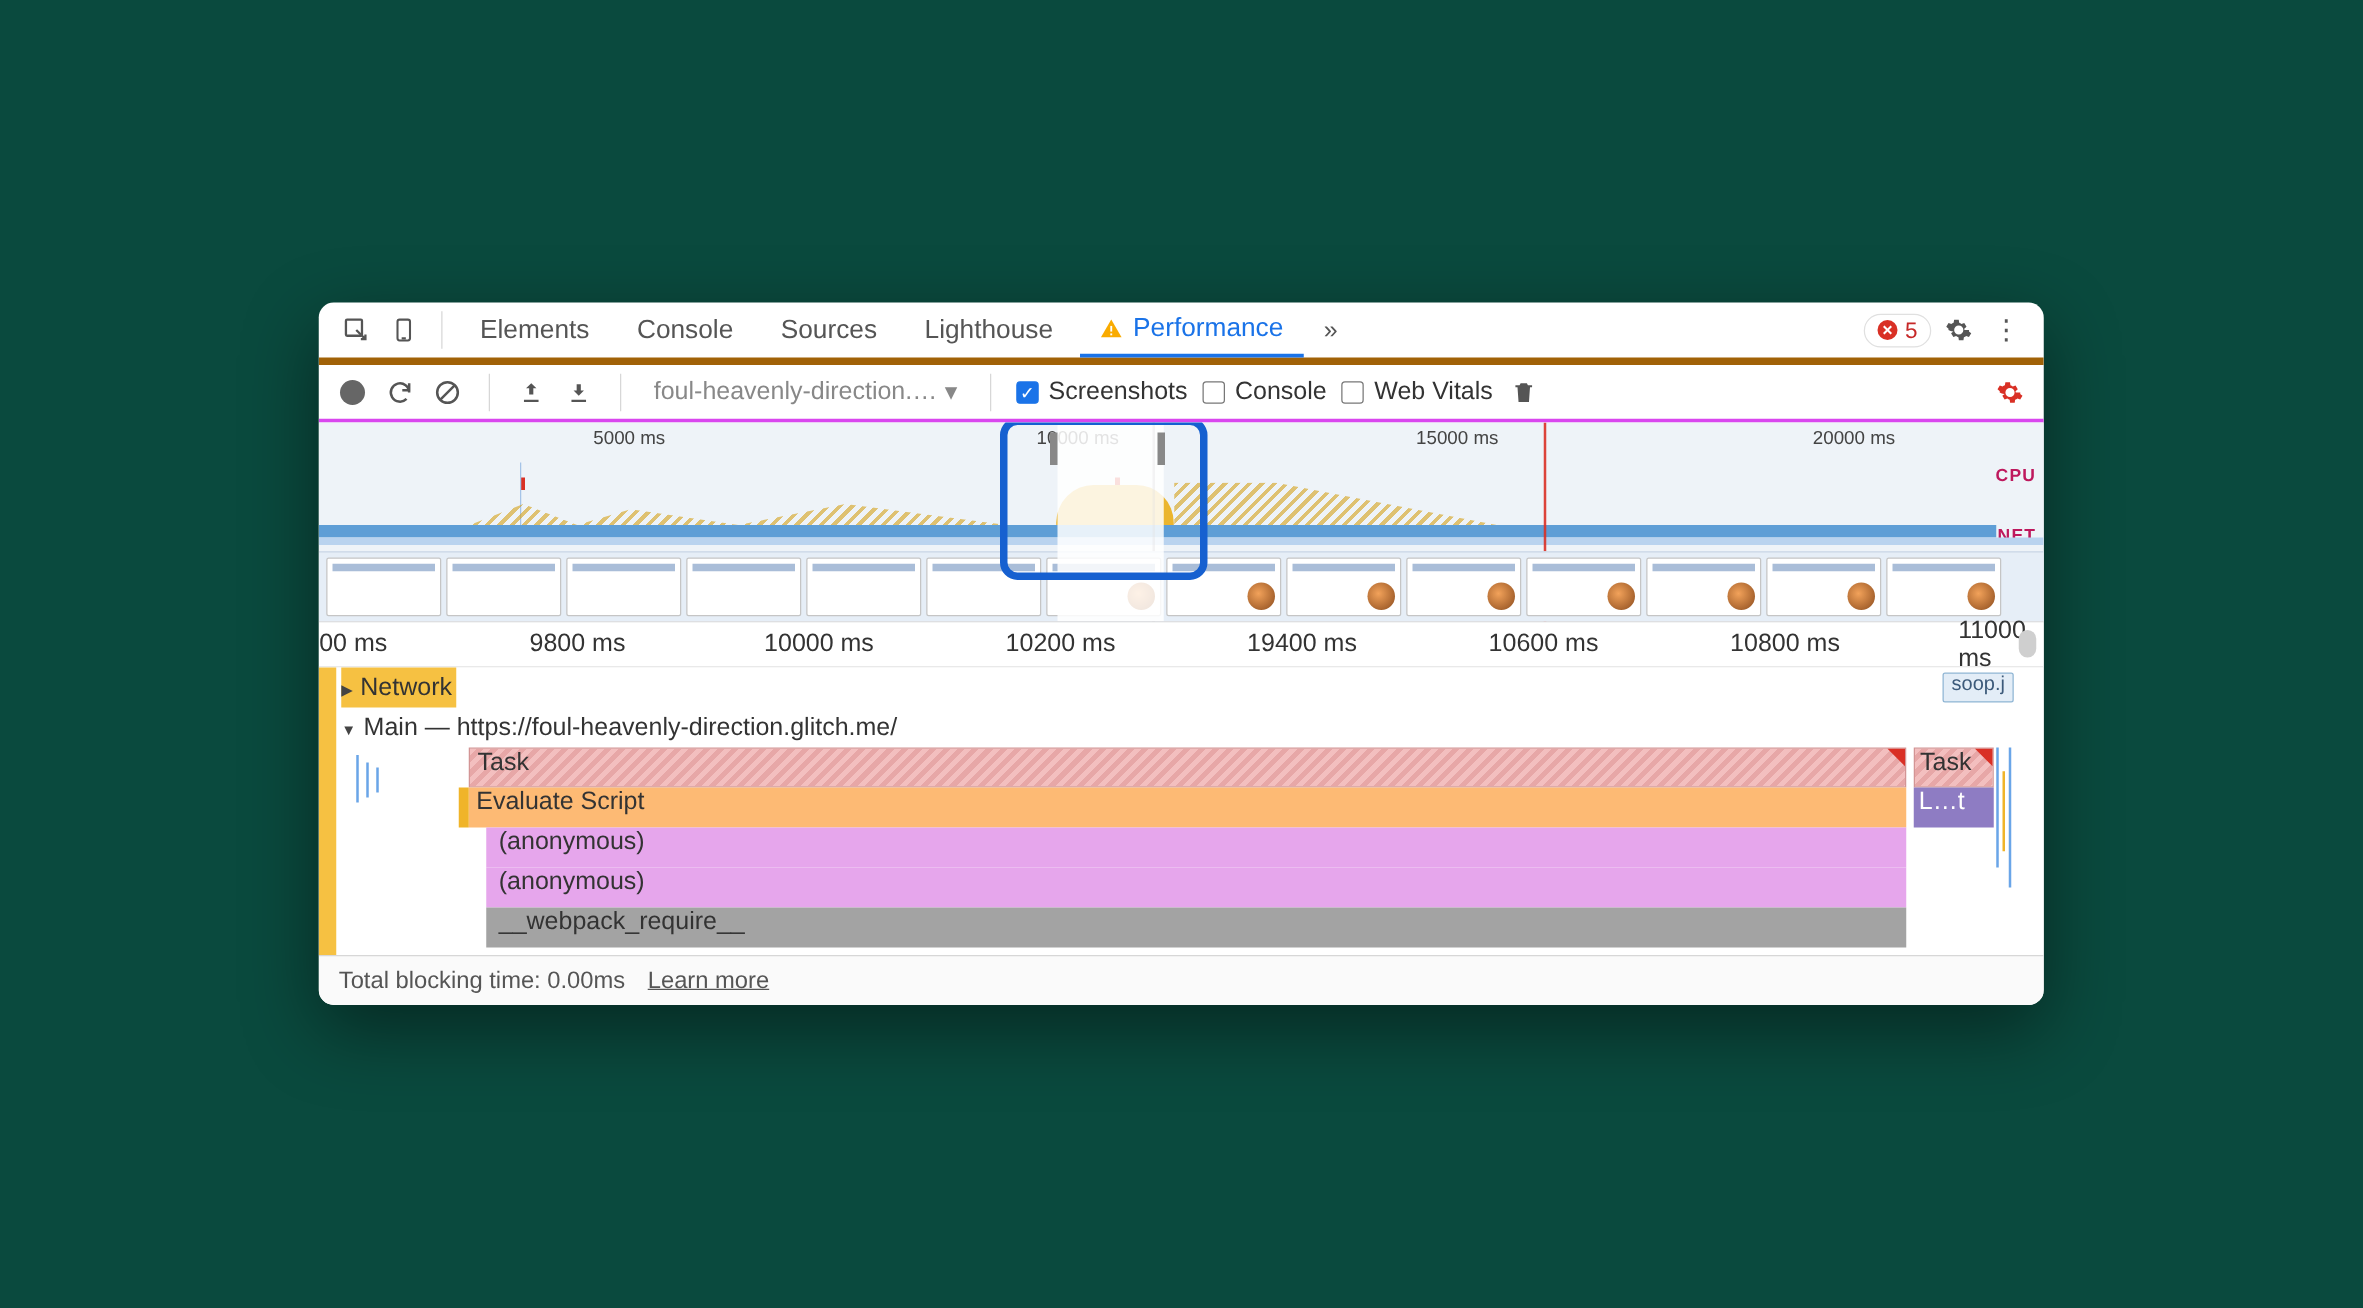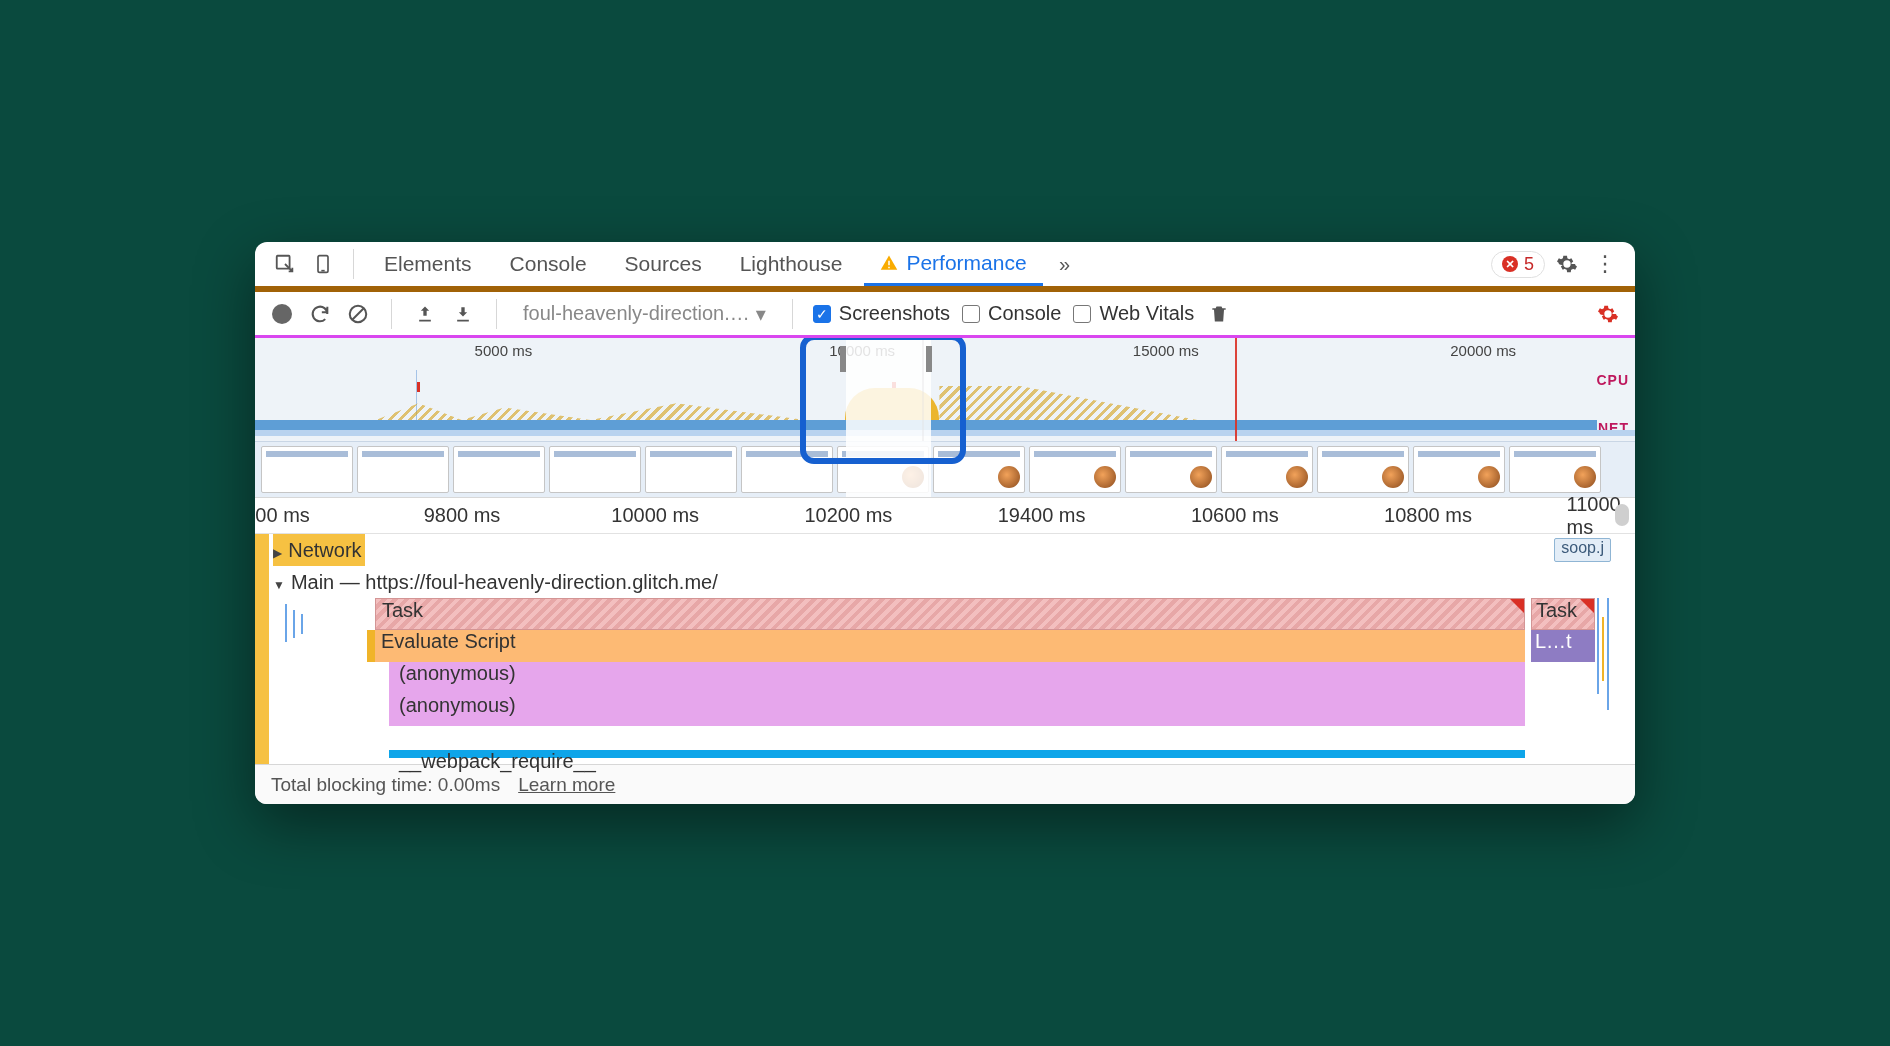--- a/index.html
+++ b/index.html
@@ -66,21 +66,21 @@
   .flame { background:#fff; position:relative; padding:0 0 6px 0; font-size:20px; color:#333; }
   .row { height:32px; display:flex; align-items:center; position:relative; }
   .label { white-space:nowrap; }
   .bar { position:absolute; top:0; bottom:0; }
 
   .anno { position:absolute; left:0; top:0; bottom:0; width:14px; background:#f6c142; }
   .task-bar { background: repeating-linear-gradient(135deg, #f3bfbf 0, #f3bfbf 4px, #e7a7a7 4px, #e7a7a7 8px); border:1px solid #d39595; }
   .task-corner::after { content:""; position:absolute; right:0; top:0; width:0; height:0; border-top:14px solid #d93025; border-left:14px solid transparent; }
   .eval-bar { background:#fdba74; }
   .anon-bar { background:#e6a6ec; }
-  .wp-bar { background:#0ea5e9;margin-top:24px; }
+  .wp-bar { background:#a3a3a3; }
   .lt-bar { background:#8e7cc3; }
   .net-seg { background:#f6c142; }
 
   .footer { height:40px; border-top:1px solid #d7d7d7; background:#fafafa; display:flex; align-items:center; gap:18px; padding:0 16px; font-size:19px; color:#555; }
   .footer .learn { text-decoration: underline; cursor:pointer; }
 
   svg { display:block; }
 
   .triangle-right::before { content:"▶"; font-size:12px; color:#444; margin-right:6px; }
   .triangle-down::before { content:"▼"; font-size:12px; color:#444; margin-right:6px; }

